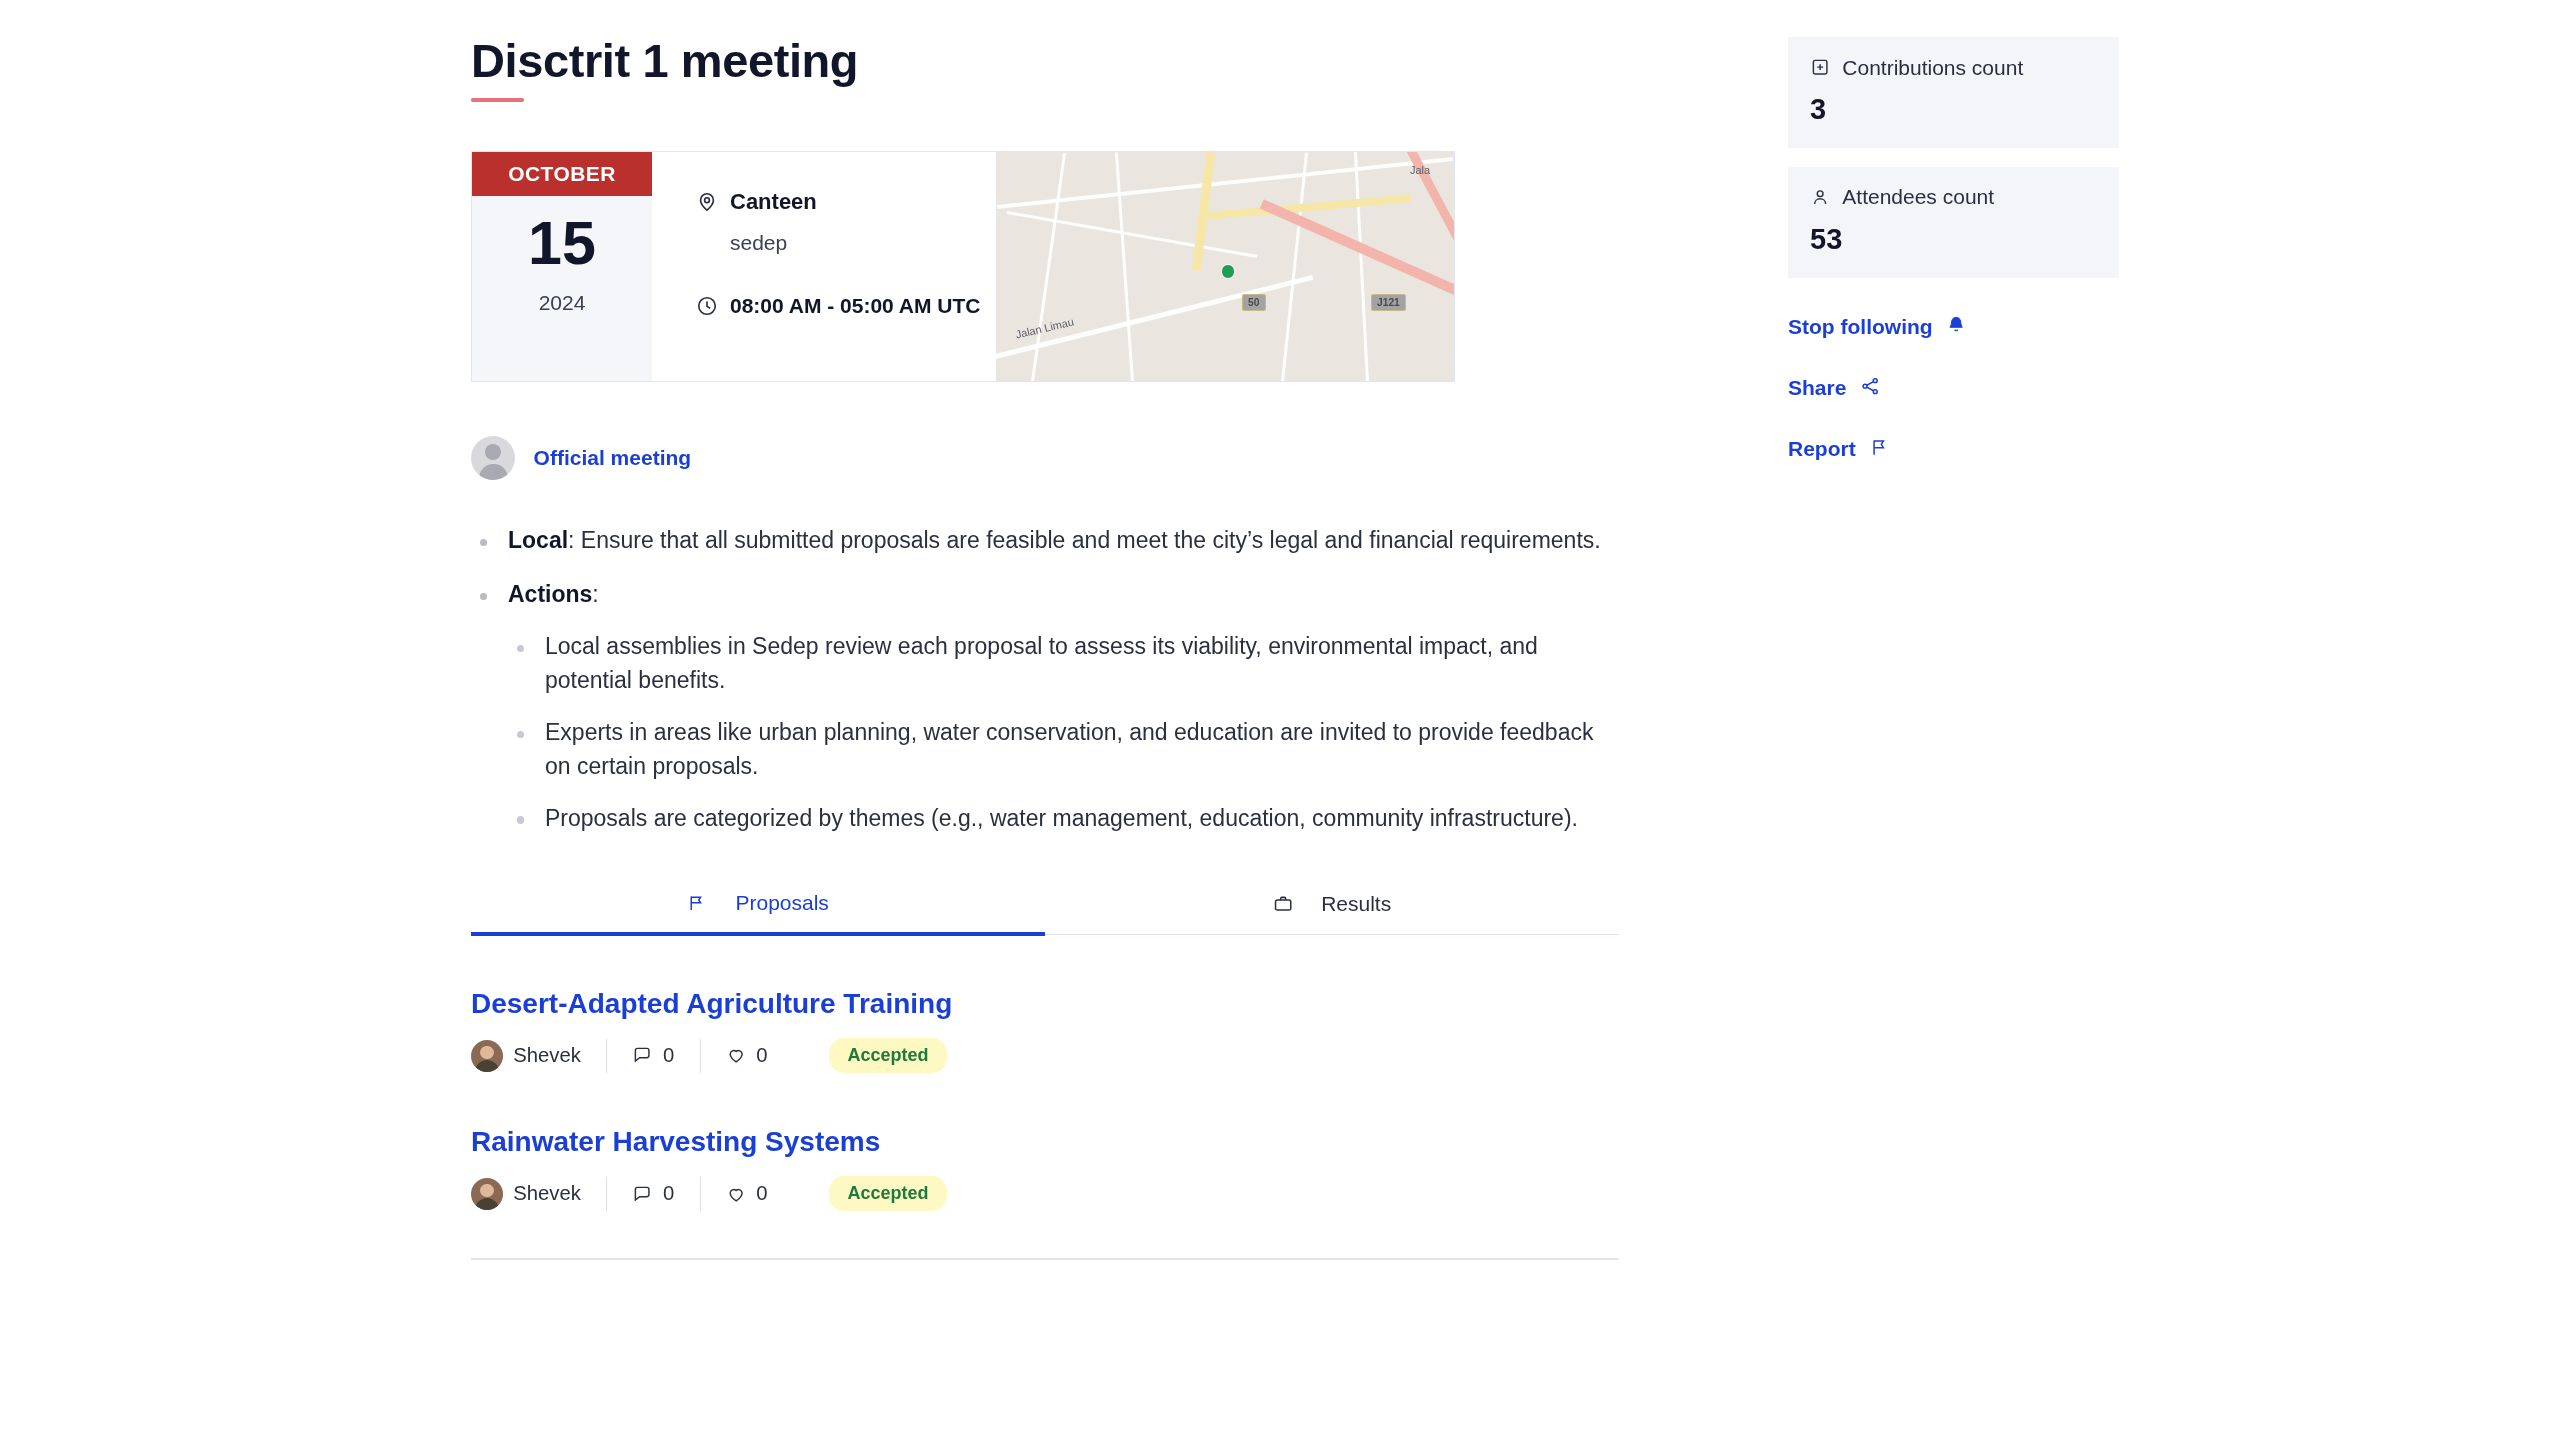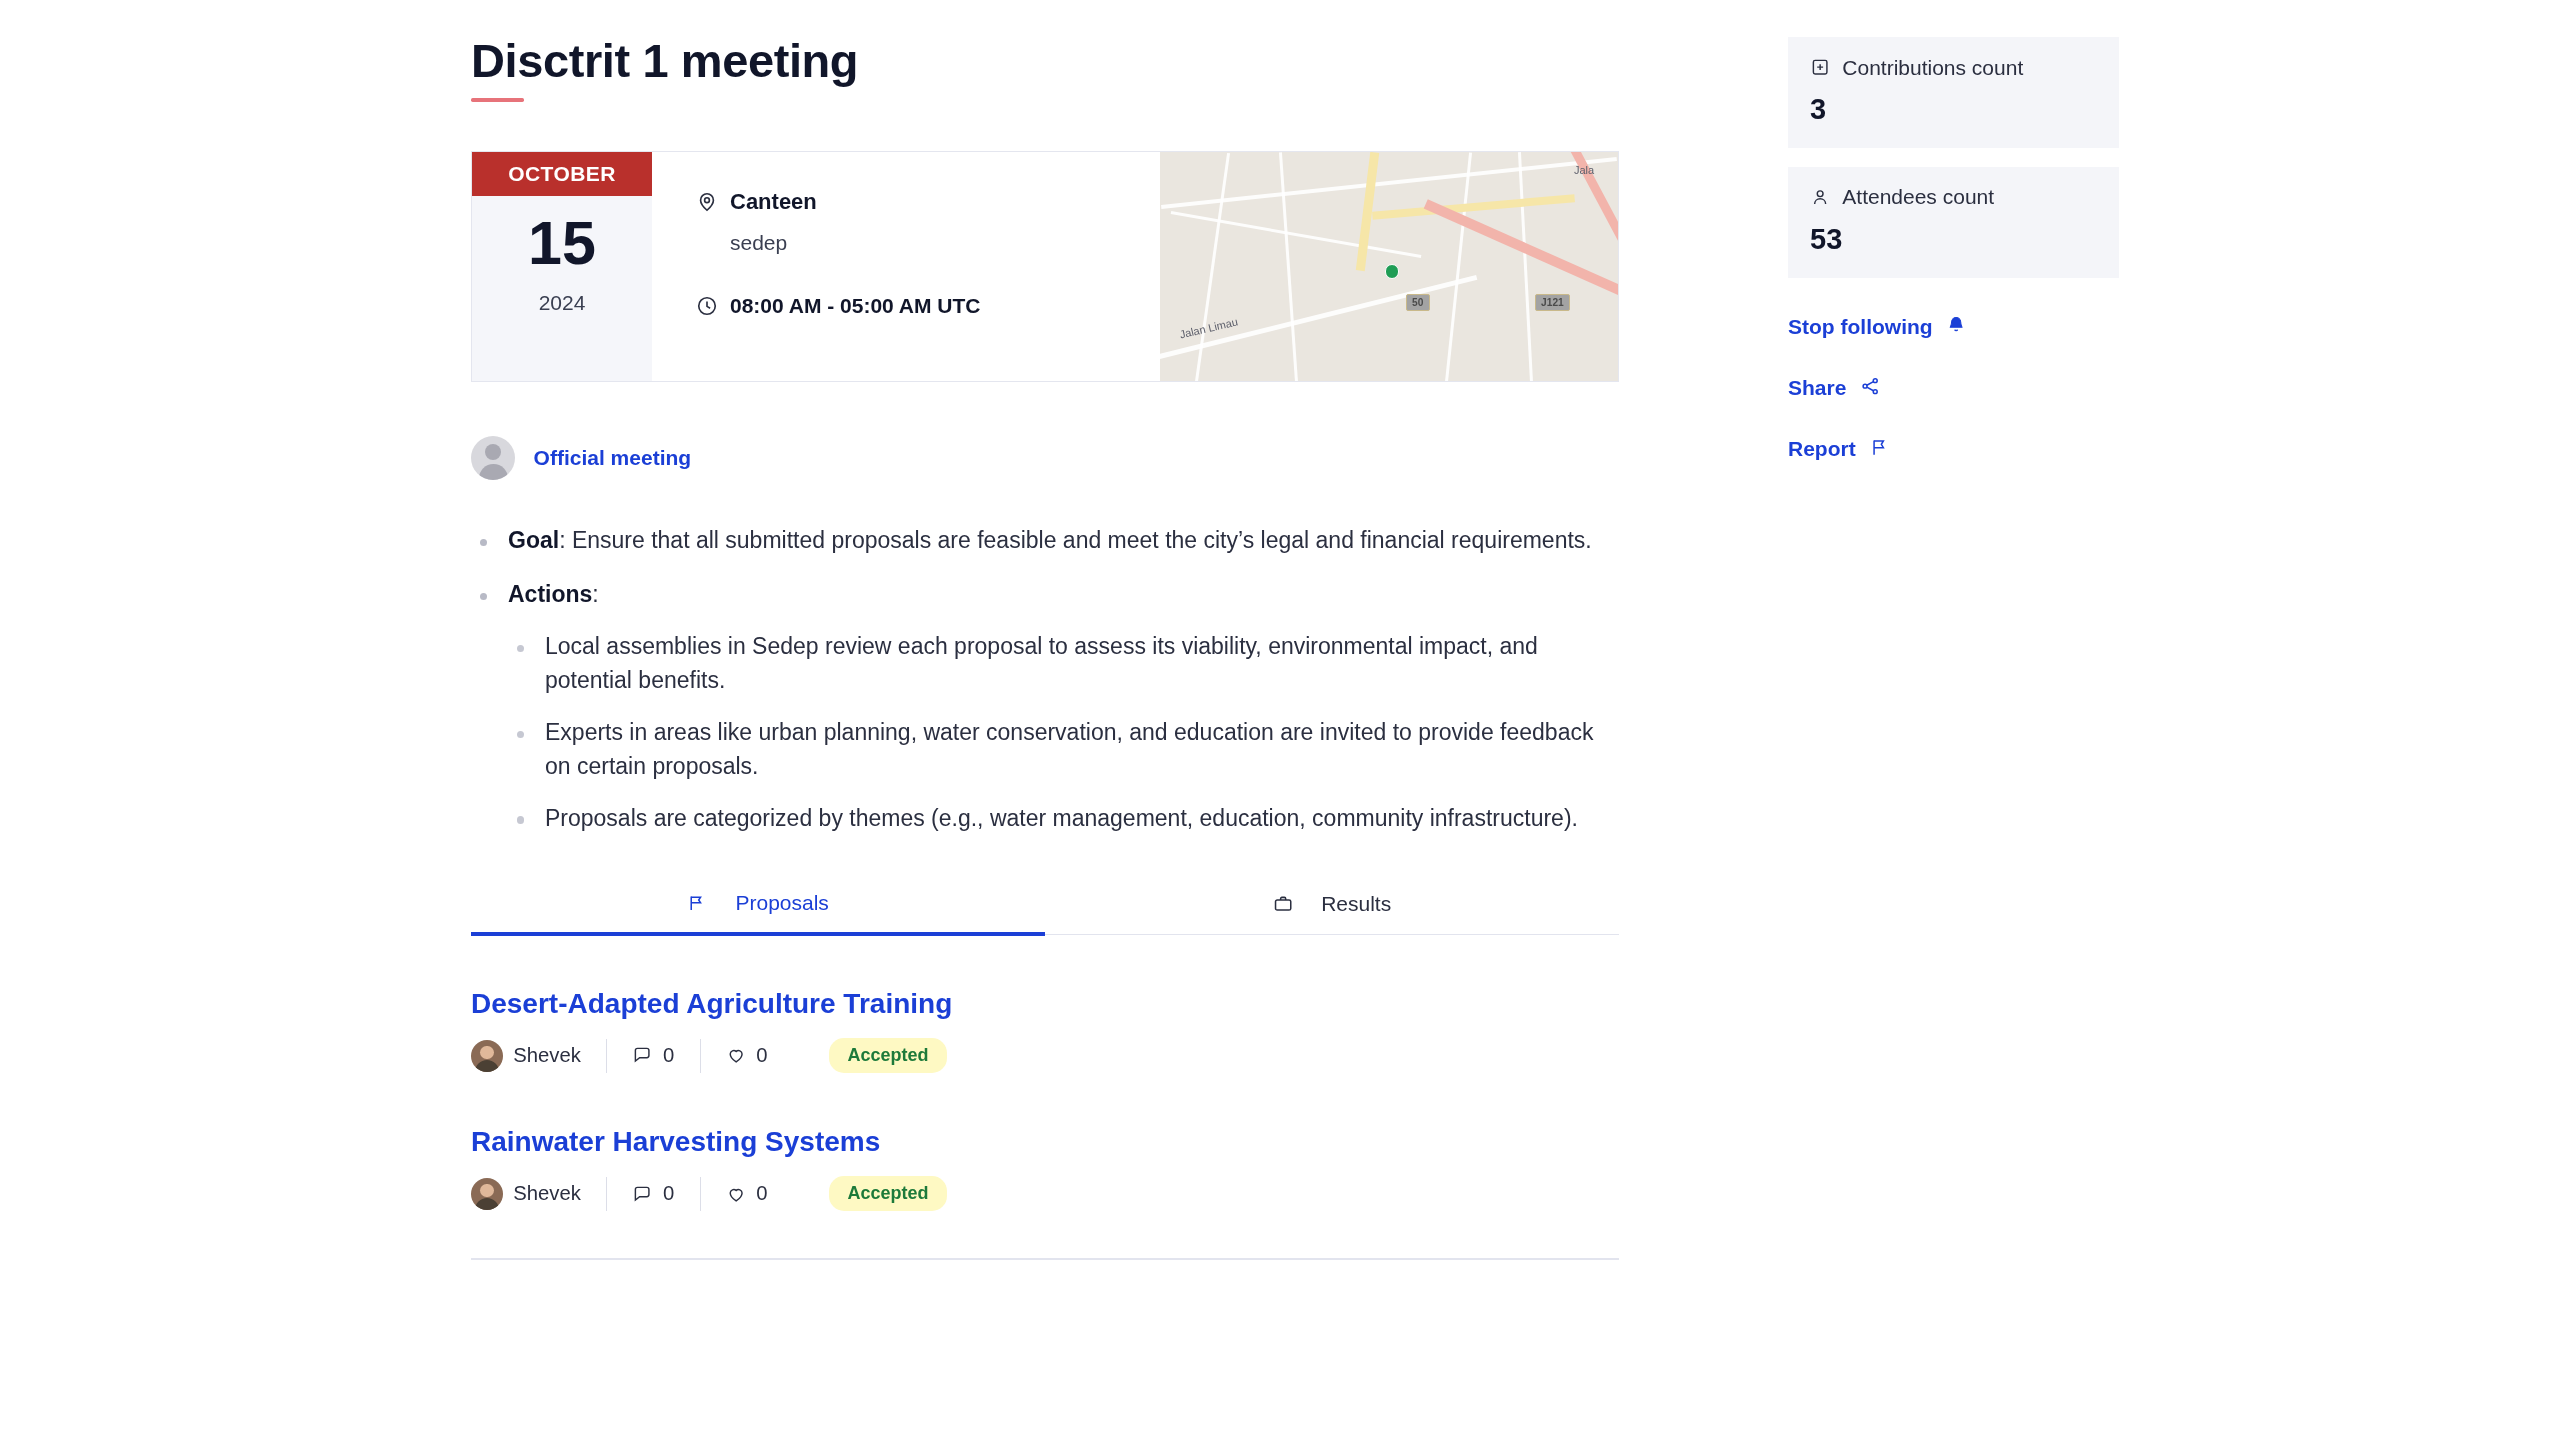--- a/index.html
+++ b/index.html
@@ -35,21 +35,21 @@
     width: 53px;
     height: 4.2px;
     background: #e7737a;
     margin-top: 10.2px;
     border-radius: 1.7px;
   }
 
   
   .event-card {
     margin-top: 49px;
-    width: 1148px;
+    width: 984px;
     height: 231px;
     display: flex;
     border: 0.8px solid #e4e6ef;
     background: #ffffff;
     overflow: hidden;
   }
   .date-block {
     width: 180px;
     flex: 0 0 180px;
     background: #f5f6fa;
@@ -410,21 +410,21 @@
     </div>
 
     <div class="author-row">
       <div class="avatar"></div>
       <span class="author-name">Official meeting</span>
     </div>
 
     <div class="body-list">
       <ul class="lvl1">
         <li>
-          <span class="b">Goal</span><span>: Ensure that all submitted proposals are feasible and meet the city’s legal and financial requirements.</span>
+          <span class="b">Local</span><span>: Ensure that all submitted proposals are feasible and meet the city’s legal and financial requirements.</span>
         </li>
         <li>
           <span class="b">Actions</span><span>:</span>
           <ul class="lvl2">
             <li>Local assemblies in Sedep review each proposal to assess its viability, environmental impact, and potential benefits.</li>
             <li>Experts in areas like urban planning, water conservation, and education are invited to provide feedback on certain proposals.</li>
             <li>Proposals are categorized by themes (e.g., water management, education, community infrastructure).</li>
           </ul>
         </li>
       </ul>

